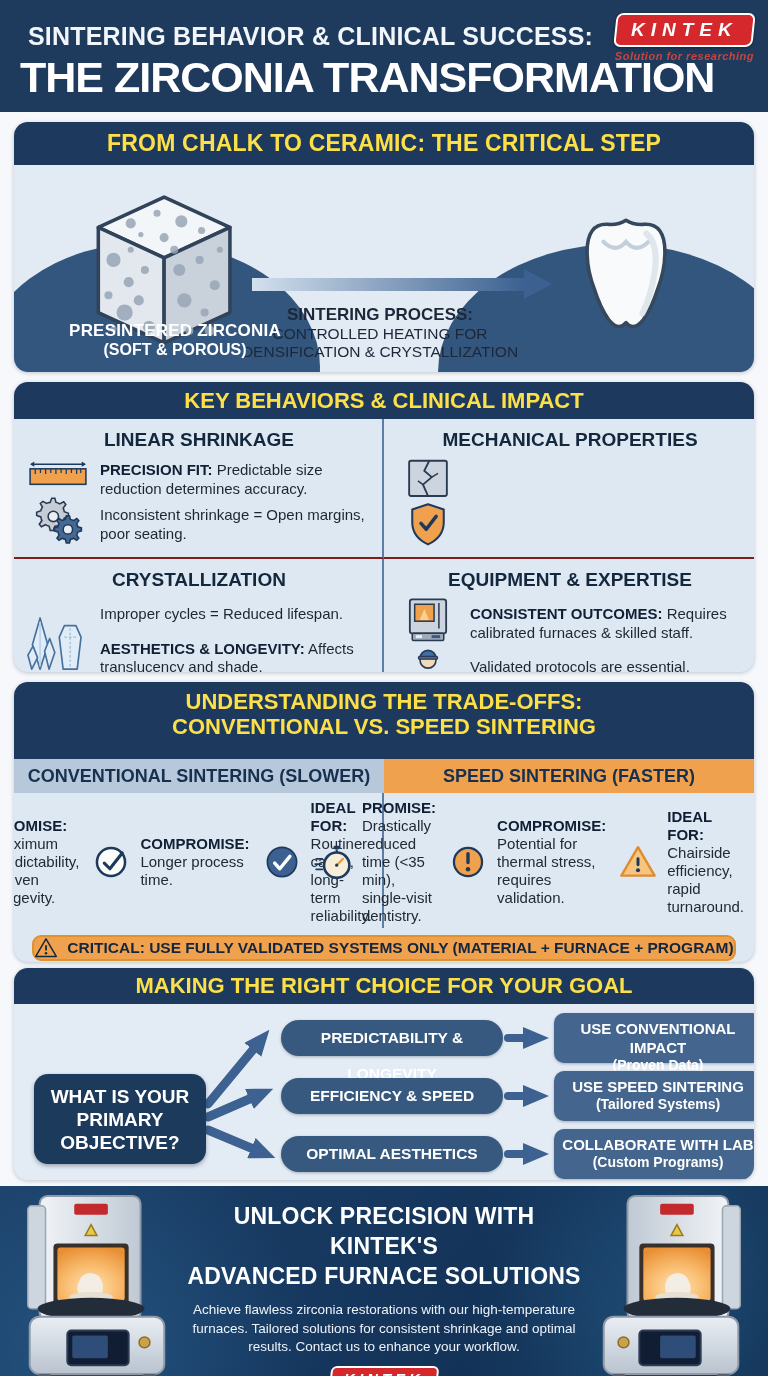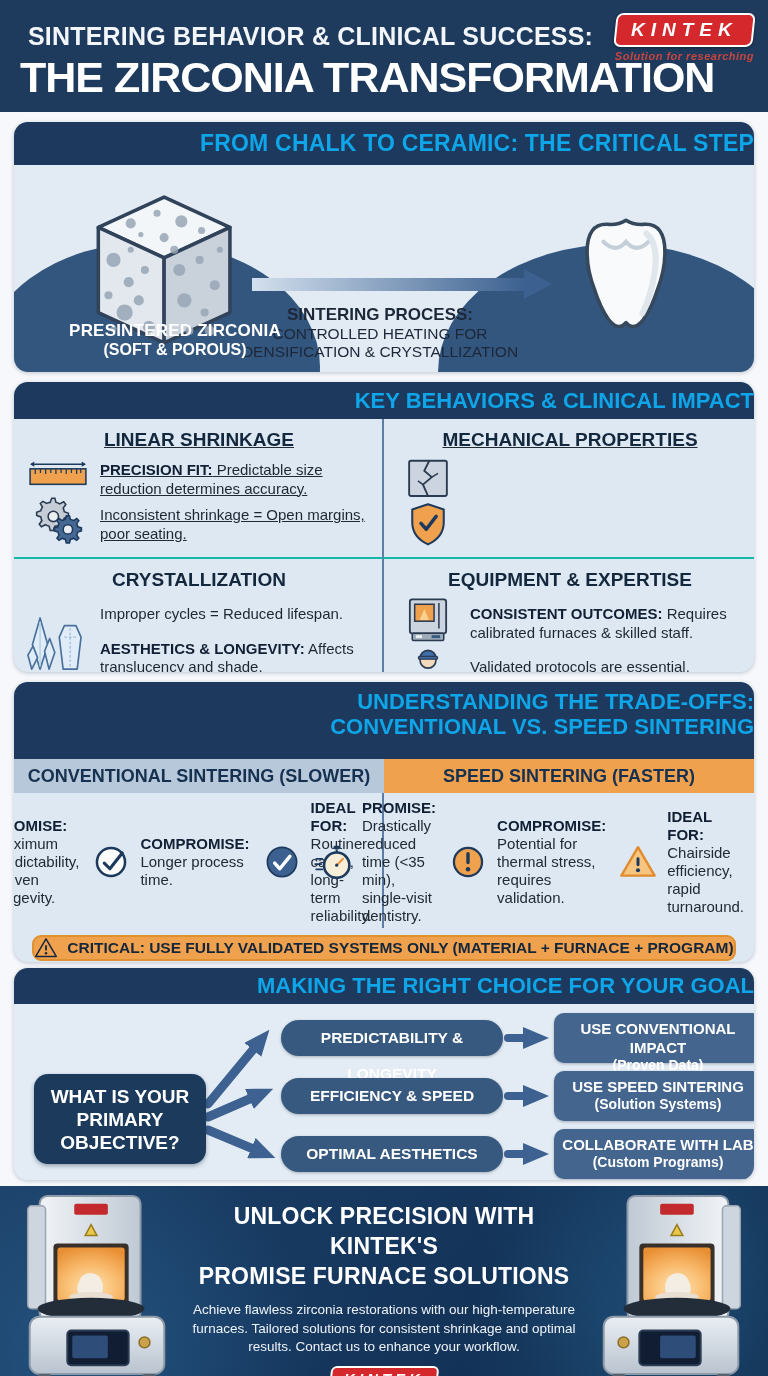--- a/index.html
+++ b/index.html
@@ -14,21 +14,21 @@
   .big-title { padding-left:20px; color:#ffffff; font-size:43px; font-weight:700; letter-spacing:-1px; }
   .logo-wrap { position:absolute; top:13px; right:14px; text-align:center; }
   .logo-box { display:inline-block; background:#d5282c; border:2px solid #fff; border-radius:7px;
     padding:4px 14px; transform:skewX(-6deg); box-shadow:0 1px 3px rgba(0,0,0,.4); }
   .logo-box span { display:inline-block; transform:skewX(6deg); color:#fff; font-size:19px;
     font-weight:700; font-style:italic; letter-spacing:6px; }
   .logo-tagline { margin-top:3px; color:#c8453f; font-size:11px; font-weight:700; font-style:italic; letter-spacing:.5px; }
   
   .panel { margin:10px 14px 0; border-radius:14px; overflow:hidden; background:#dee8f2;
     box-shadow:0 1px 4px rgba(20,40,70,.25); }
-  .panel-header { background:#1d3a5e; color:#0ea5e9; text-align:right; font-weight:700; }
+  .panel-header { background:#1d3a5e; color:#fde047; text-align:center; font-weight:700; }
   
   .s1 { height:250px; }
   .s1 .panel-header { height:43px; line-height:43px; font-size:23px; letter-spacing:.2px; }
   .s1-body { position:relative; height:207px; background:#e2ebf4; }
   .blob { position:absolute; background:#33567f; border-radius:50%; }
   .blob-l { left:-34px; bottom:-120px; width:340px; height:250px; }
   .blob-r { right:-44px; bottom:-128px; width:360px; height:256px; }
   .cube-svg { position:absolute; left:48px; top:24px; width:184px; height:162px; }
   .tooth-svg { position:absolute; right:76px; top:46px; width:104px; height:128px; }
   .flow-arrow { position:absolute; left:238px; top:104px; width:300px; display:flex; align-items:center; }
@@ -41,21 +41,21 @@
   .stage-label .l1 { font-size:17px; font-weight:700; letter-spacing:.2px; }
   .stage-label .l2 { font-size:16px; font-weight:600; }
   .stage-l { left:26px; width:270px; }
   .stage-r { right:6px; width:260px; }
   
   .s2 { height:290px; }
   .s2 .panel-header { height:37px; line-height:37px; font-size:22px; }
   .quad-grid { display:grid; grid-template-columns:1fr 1fr; grid-template-rows:1fr 1fr; height:253px; }
   .quad { padding:8px 8px 6px 10px; display:flex; flex-direction:column; }
   .q-br { border-right:2px solid #5b7da6; }
-  .q-bb { border-bottom:2px solid #14b8a6;text-decoration:underline; }
+  .q-bb { border-bottom:2px solid #7f1d1d; }
   .quad-title { text-align:center; font-size:19px; font-weight:700; color:#13273d; margin:2px 0 6px; }
   .quad-content { display:flex; flex:1; gap:8px; }
   .iconcol { width:68px; flex:none; display:flex; flex-direction:column; align-items:center; justify-content:space-around; padding-bottom:4px; }
   .iconcol.single { justify-content:center; }
   .textcol { flex:1; padding-right:4px; display:flex; flex-direction:column; justify-content:space-around; padding-bottom:4px; }
   .pt { font-size:15px; line-height:1.22; color:#1d2734; }
   .lead { font-weight:700; color:#101f33; }
   
   .s3 { height:280px; display:flex; flex-direction:column; }
   .s3 .panel-header { padding:7px 0 20px; font-size:22px; line-height:1.14; }
@@ -413,21 +413,21 @@
     <div class="goal-pill" style="top:16px;">PREDICTABILITY &amp; LONGEVITY</div>
     <div class="goal-pill" style="top:74px;">EFFICIENCY &amp; SPEED</div>
     <div class="goal-pill" style="top:132px;">OPTIMAL AESTHETICS</div>
 
     <div class="action-box" style="top:9px;">
       <div class="a1">USE CONVENTIONAL IMPACT</div>
       <div class="a2">(Proven Data)</div>
     </div>
     <div class="action-box" style="top:67px;">
       <div class="a1">USE SPEED SINTERING</div>
-      <div class="a2">(Solution Systems)</div>
+      <div class="a2">(Tailored Systems)</div>
     </div>
     <div class="action-box" style="top:125px;">
       <div class="a1">COLLABORATE WITH LAB</div>
       <div class="a2">(Custom Programs)</div>
     </div>
   </div>
 </div>
 
 <div class="footer">
 
@@ -479,21 +479,21 @@
     <rect x="56" y="140" width="62" height="35" rx="4" fill="#101d33" stroke="#2c3c55" stroke-width="2"></rect>
     <rect x="61" y="145" width="36" height="23" rx="2" fill="#2f4d79"></rect>
     <circle cx="134" cy="152" r="5.5" fill="#caa24a" stroke="#8a6d2b" stroke-width="1.5"></circle>
     <rect x="26" y="184" width="14" height="5" rx="2" fill="#58626e"></rect>
       <rect x="132" y="184" width="14" height="5" rx="2" fill="#58626e"></rect>
   </svg>
 
   <div class="footer-center">
     <div class="f-title">
       <div>UNLOCK PRECISION WITH KINTEK'S</div>
-      <div>PROMISE FURNACE SOLUTIONS</div>
+      <div>ADVANCED FURNACE SOLUTIONS</div>
     </div>
     <div class="f-body">Achieve flawless zirconia restorations with our high-temperature furnaces. Tailored solutions for consistent shrinkage and optimal results. Contact us to enhance your workflow.</div>
     <div>
       <span class="f-logo"><span>KINTEK</span></span>
     </div>
 
   </div>
 </div>
 
 </body></html>

